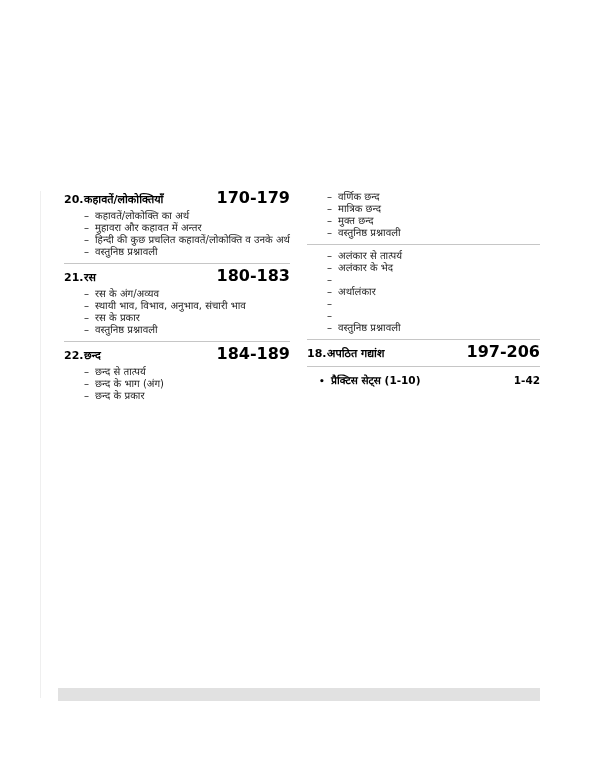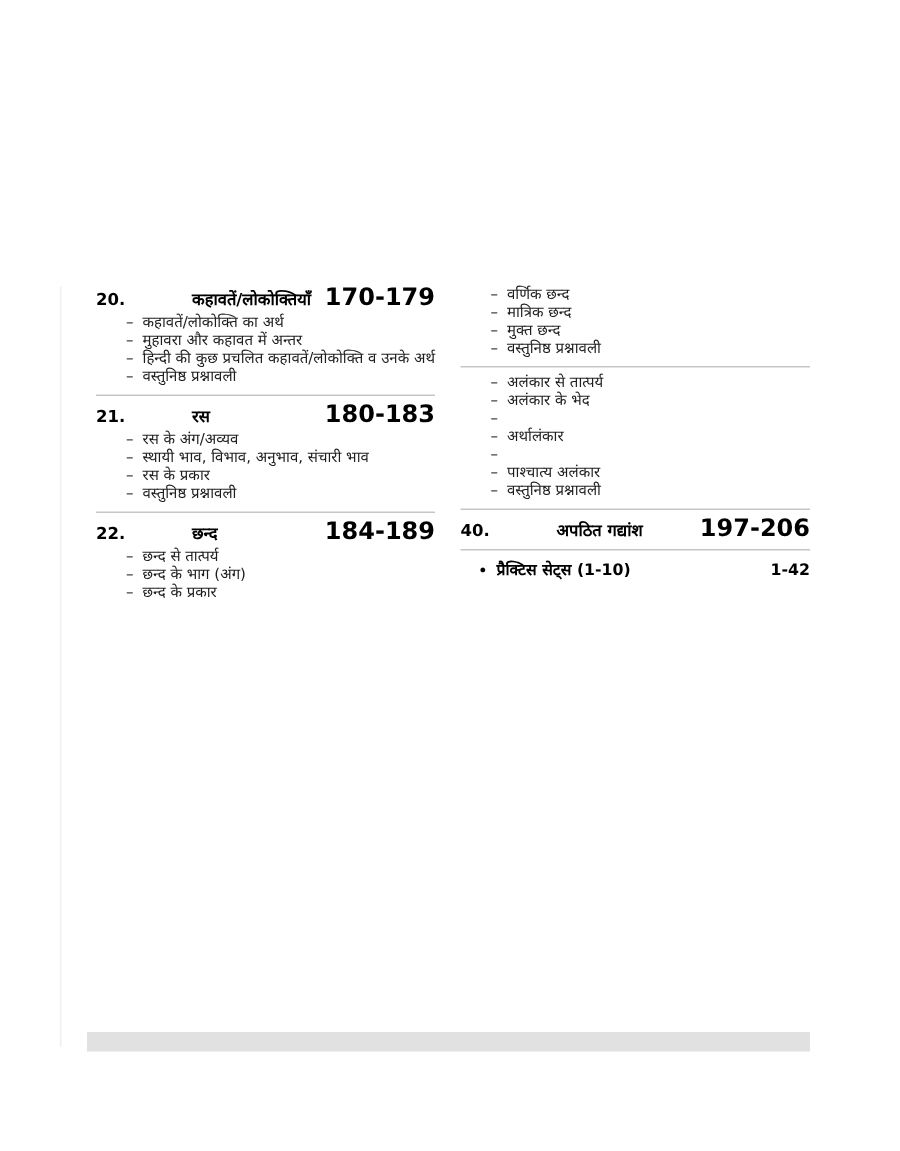--- a/index.html
+++ b/index.html
@@ -13,21 +13,21 @@
 
   .col { position:absolute; top:191px; }
   .col-left  { left:64px;  width:226px; }
   .col-right { left:307px; width:233px; }
 
   .sec-head {
     display:flex; align-items:baseline;
     font-weight:bold; font-size:11px; line-height:14px; color:#000;
   }
   .sec-head .num   { flex:none; width:20px; }
-  .sec-head .title { flex:1; letter-spacing:0;margin-left:44px; }
+  .sec-head .title { flex:1; letter-spacing:0; }
   .sec-head .pages { flex:none; font-size:16px; }
 
   ul.items { list-style:none; margin:3px 0 0 0; }
   ul.items li {
     display:flex; align-items:baseline;
     font-size:10px; line-height:12px; color:#1d1d1d;
     padding-left:20px;
   }
   .dash { flex:none; width:11px; }
   .item-text { flex:1; }
@@ -181,34 +181,33 @@
         </li>
         <li>
           <span class="dash">–</span>
           <span class="item-text">अर्थालंकार</span>
         </li>
         <li>
           <span class="dash">–</span>
         </li>
         <li>
           <span class="dash">–</span>
-          <span class="item-text">पाश्चात्य अलंकार</span>
-        </li>
-        <li>
-          <span class="dash">–</span>
-          <span class="item-text">वस्तुनिष्ठ प्रश्नावली</span>
-        </li>
-      </ul>
-    </section>
-
-    <hr class="divider">
-
-    <section>
-      <div class="sec-head">
-        <span class="num">40.</span>
+        </li>
+        <li>
+          <span class="dash">–</span>
+          <span class="item-text">वस्तुनिष्ठ प्रश्नावली</span>
+        </li>
+      </ul>
+    </section>
+
+    <hr class="divider">
+
+    <section>
+      <div class="sec-head">
+        <span class="num">18.</span>
         <span class="title">अपठित गद्यांश</span>
         <span class="pages">197-206</span>
       </div>
     </section>
 
     <hr class="divider">
 
     <div class="practice-row">
       <span class="bullet">•</span>
       <span class="plabel">प्रैक्टिस सेट्स (1-10)</span>

